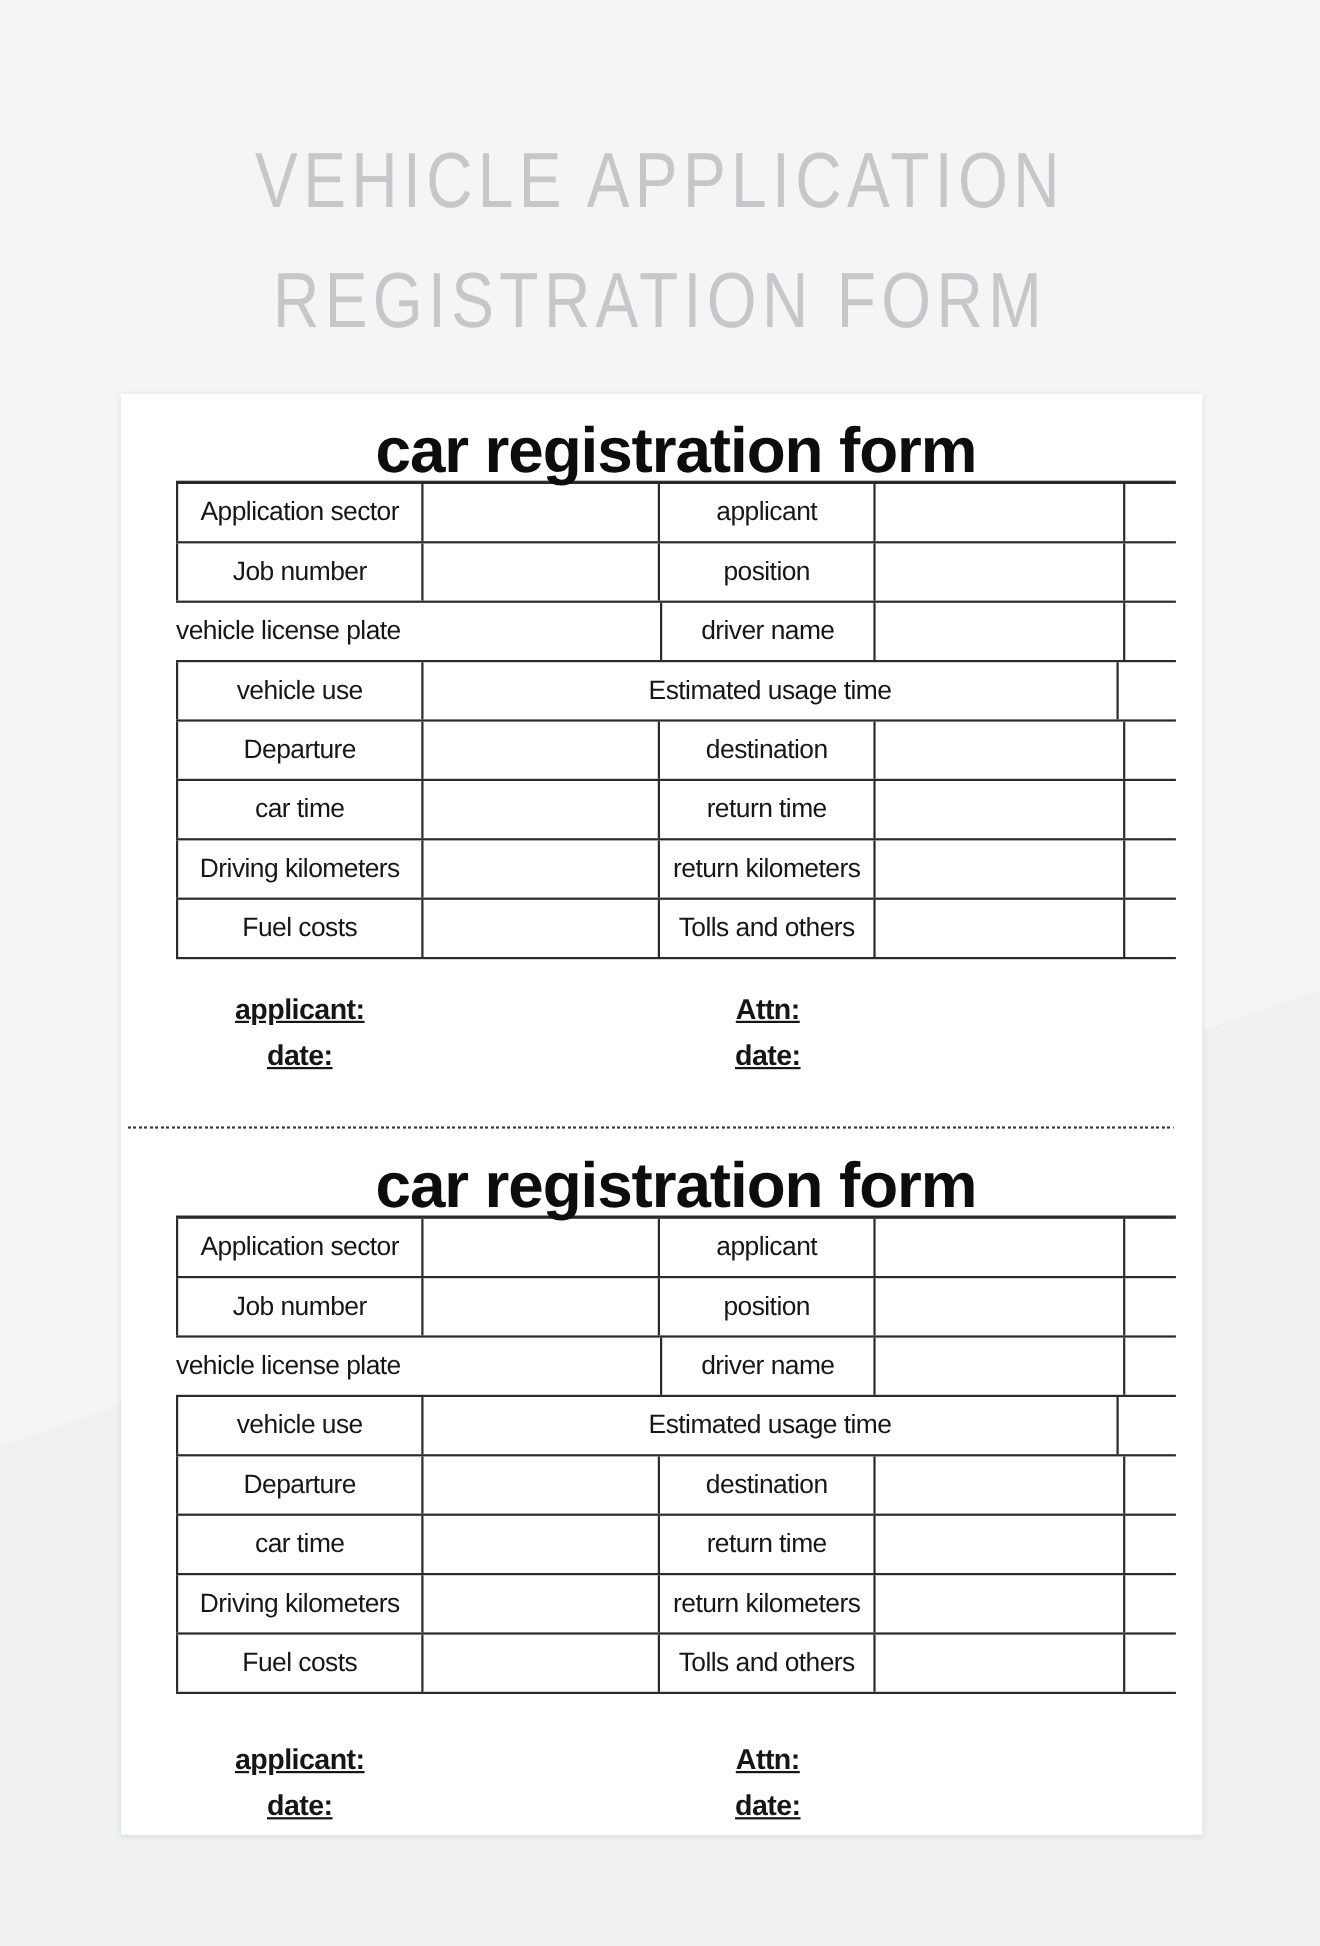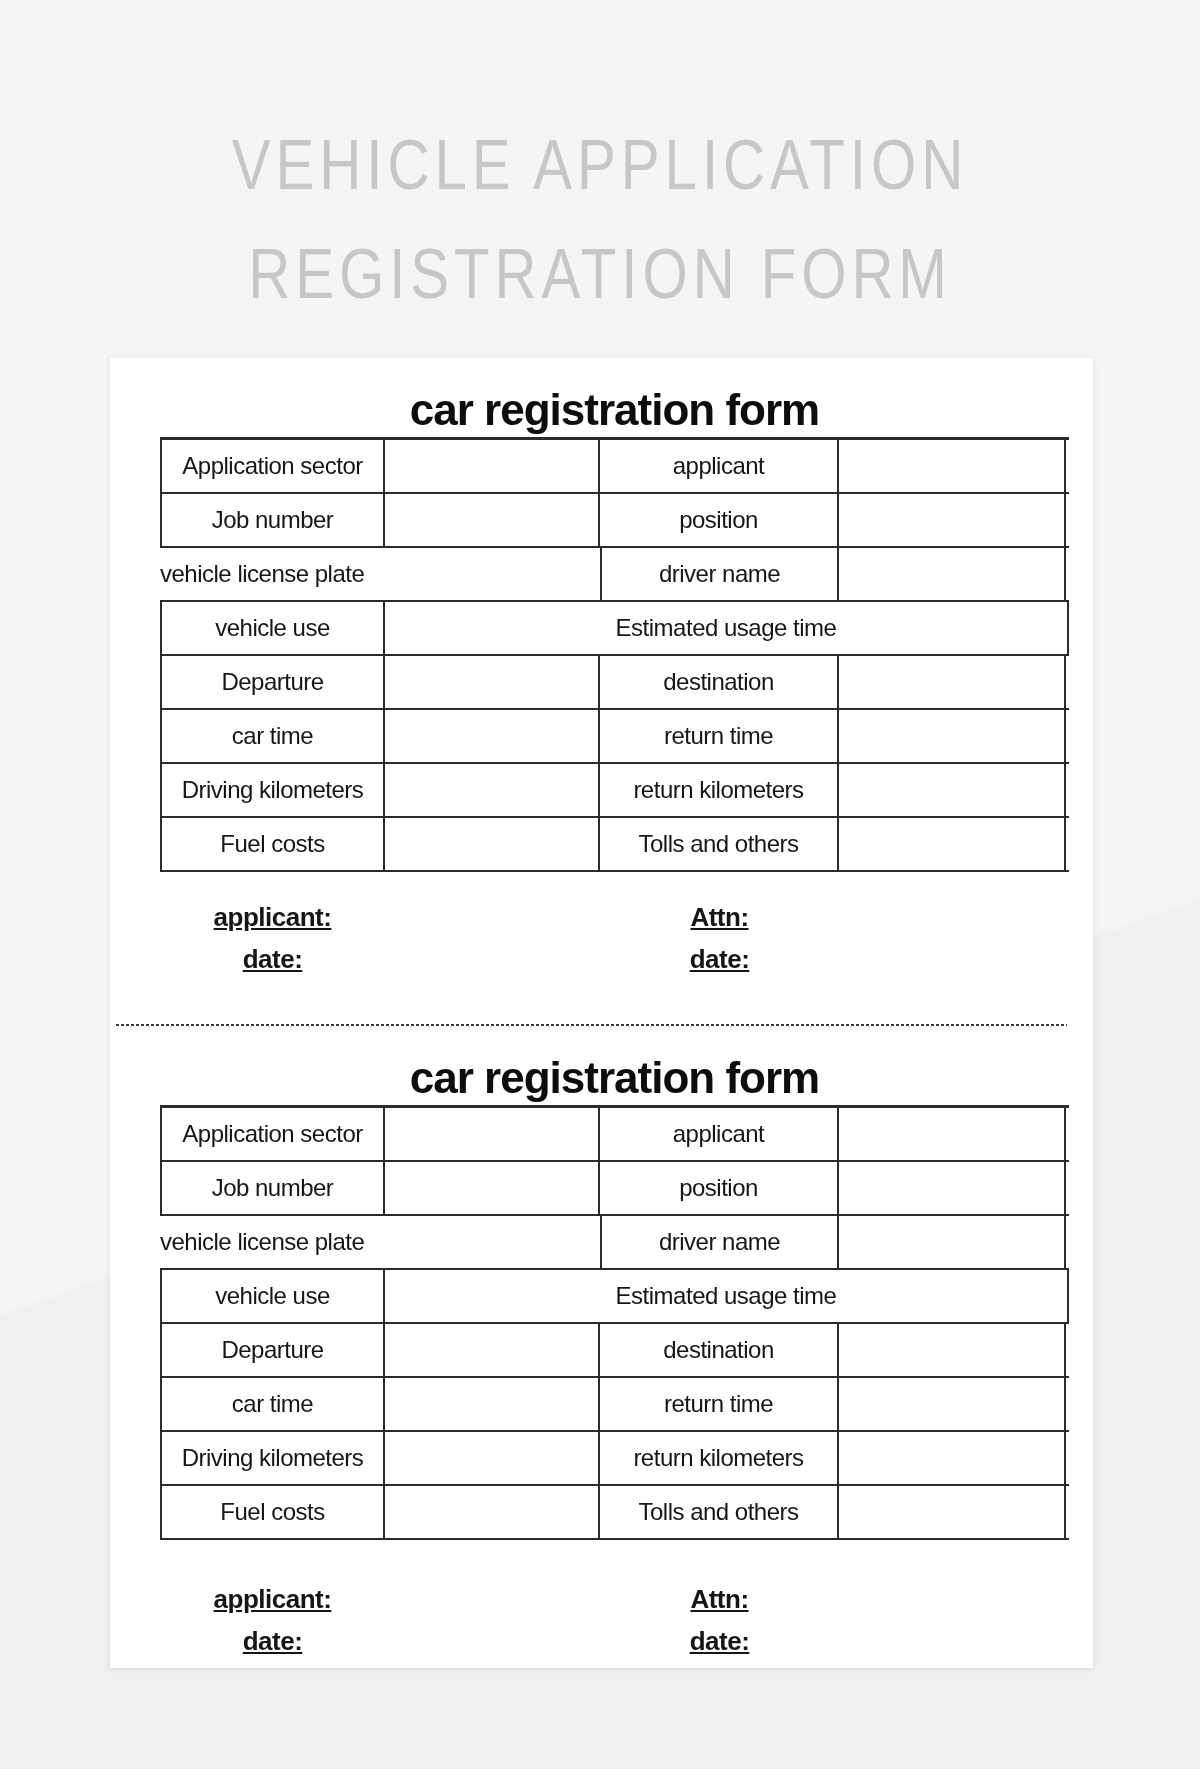--- a/index.html
+++ b/index.html
@@ -34,38 +34,38 @@
   }
   .card{
     position:absolute;left:110px;top:358px;width:983px;height:1310px;
     background:#ffffff;
     box-shadow:0 1px 6px rgba(0,0,0,0.10);
   }
   .form-inner{width:909px;margin-left:50px;}
   .form-title{
     margin-top:24px;height:55px;line-height:55px;
     text-align:center;
-    font-size:44px;font-weight:700;letter-spacing:-1px;
+    font-size:58px;font-weight:700;letter-spacing:-1px;
     color:#0d0d0d;white-space:nowrap;
   }
   .reg-table{width:909px;border-top:3px solid var(--line);}
   .trow{display:flex;height:54px;border-bottom:2px solid var(--line);}
   .cell{
     display:flex;align-items:center;justify-content:center;
     border-right:2px solid var(--line);
     font-size:24px;font-weight:400;letter-spacing:-0.5px;
     white-space:nowrap;color:var(--ink);
   }
   .trow .cell:first-child{border-left:2px solid var(--line);}
   .c1{width:225px;}
   .c2{width:215px;}
-  .c3{width:239px;}
+  .c3{width:196px;}
   .c4{width:227px;}
   .plate-label{width:440px;}
-  .cspan{width:684px;}
+  .cspan{width:632px;}
   .trow.plate .cell:first-child{border-left:none;border-right:none;justify-content:flex-start;}
   .trow.plate .cell:nth-child(2){border-left:2px solid var(--line);}
   .footer-grid{display:flex;margin-top:26px;text-decoration:underline;}
   .form-section.second .footer-grid.first-line{margin-top:40px;}
   .footer-grid + .footer-grid{margin-top:4px;}
   .fcell{
     height:38px;display:flex;align-items:center;justify-content:center;
     font-size:26px;font-weight:700;letter-spacing:-0.5px;color:var(--ink);
   }
   .divider{

